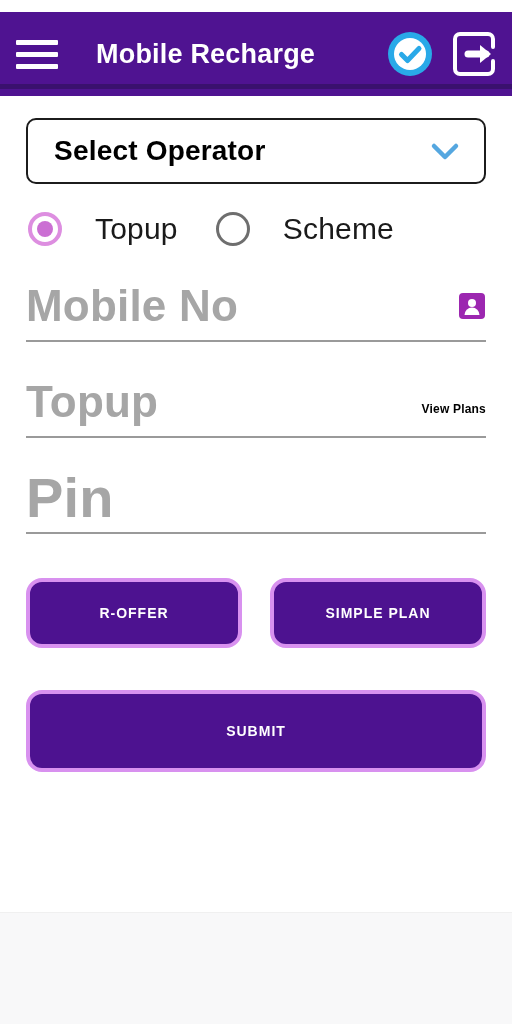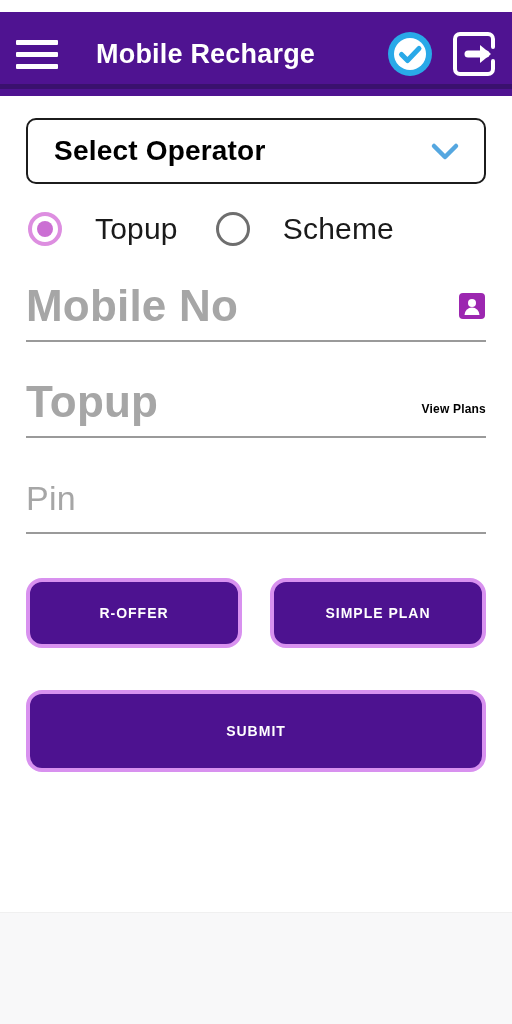--- a/index.html
+++ b/index.html
@@ -68,21 +68,21 @@
   }
   .radio-mark.off { border:3px solid #6e6e6e; background:#ffffff; }
   .radio-text { font-size:30px; color:#1a1a1a; margin-left:13px; letter-spacing:.2px; }
 
   
   .field { position:relative; margin:0 26px; padding-top:34px; }
   .field-line { border-bottom:2px solid #9a9a9a; padding-bottom:8px;
                 display:flex; align-items:flex-end; }
   .field-ph { flex:1; color:#a6a6a6; letter-spacing:.2px; }
   .field-ph.strong { font-size:44px; font-weight:bold; line-height:52px; }
-  .field-ph.light  { font-size:34px; font-weight:normal; line-height:52px; }
+  .field-ph.light  { font-size:56px; font-weight:bold; line-height:52px; }
   .field-trail { flex:none; display:flex; align-items:center; padding-bottom:12px; }
 
   .contact-icon { width:28px; height:28px; display:block; }
   .view-plans { color:#000000; font-size:12px; font-weight:bold; letter-spacing:.2px; cursor:pointer;margin-left:40px; }
 
   
   .btn-row { display:flex; gap:28px; margin:44px 26px 0 26px; }
   .btn {
     flex:1; height:70px;
     background:#4d1290;

